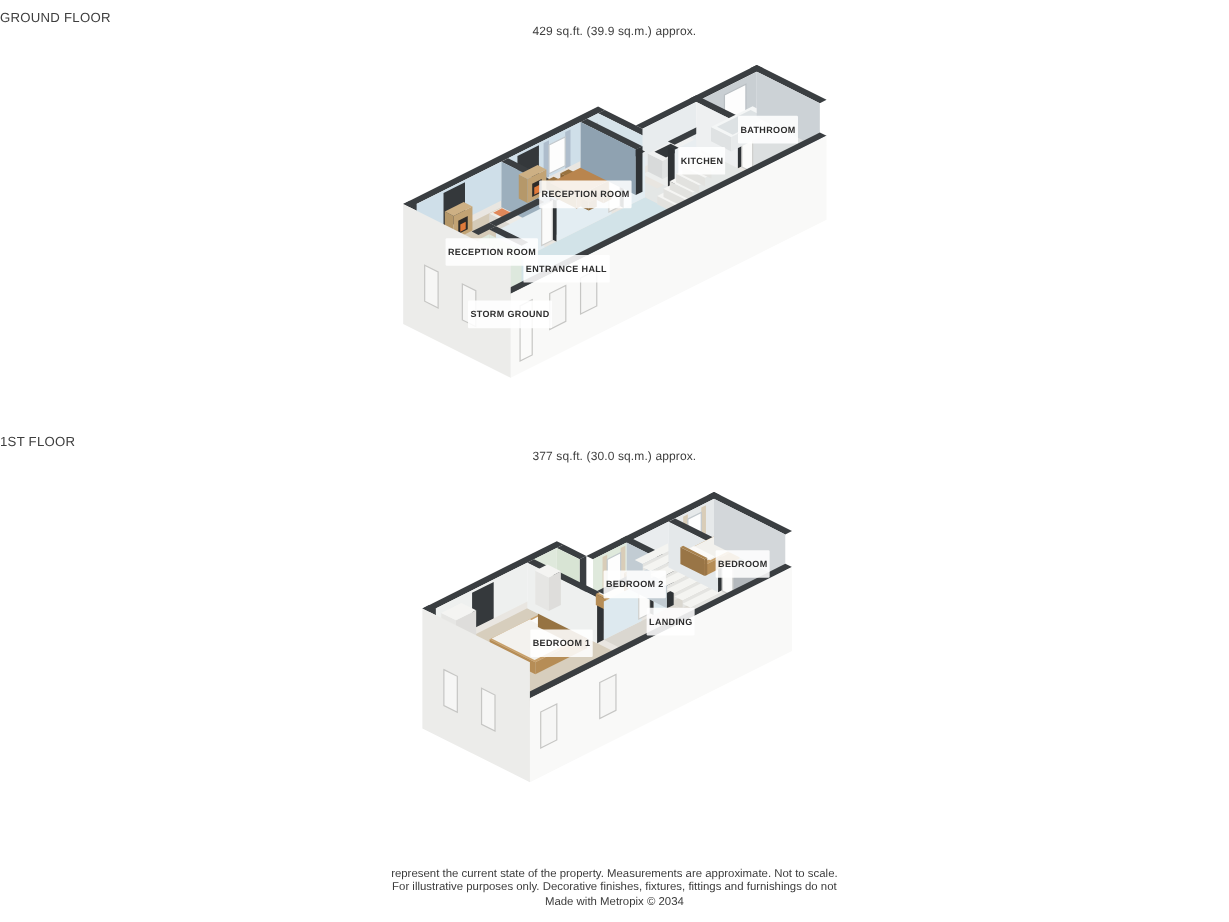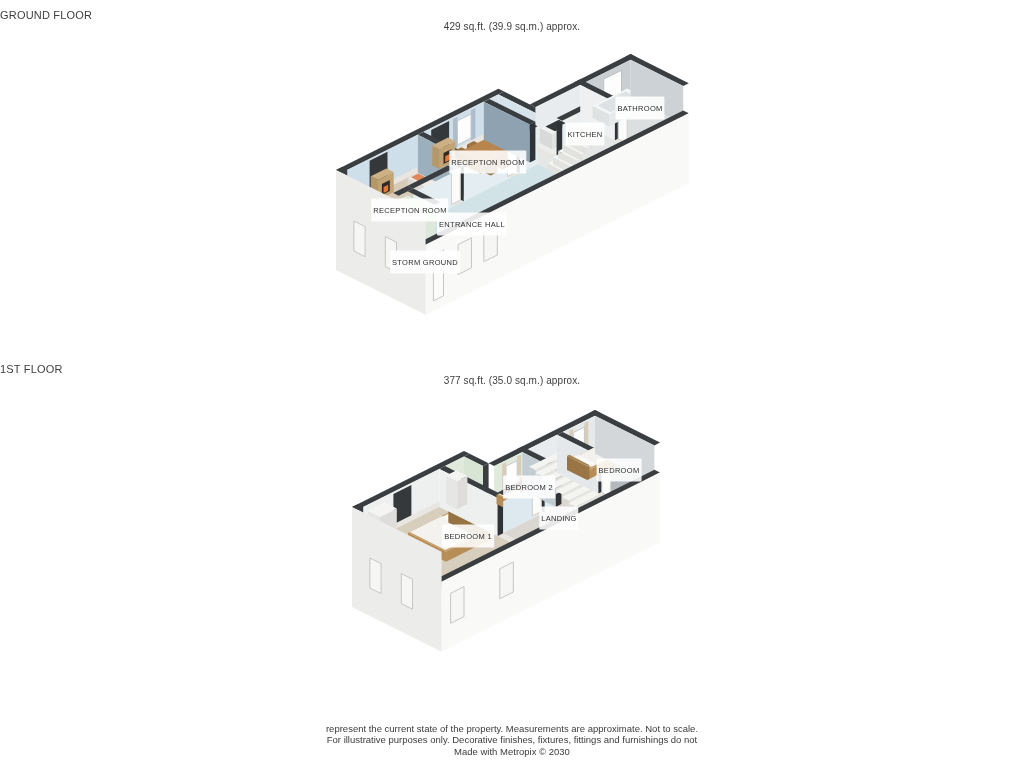--- a/index.html
+++ b/index.html
@@ -1,21 +1,21 @@
 <!DOCTYPE html>
 <html><head>
 <meta charset="utf-8">
 <style>
   html,body{margin:0;padding:0;width:1024px;height:768px;background:#ffffff;overflow:hidden;}
   #stage{position:relative;width:1024px;height:768px;font-family:"Liberation Sans",sans-serif;background:#ffffff;}
   #plan-svg{position:absolute;left:0;top:0;}
   .plan-title{position:absolute;left:0;width:100%;text-align:left;font-size:11px;color:#3e3e3e;letter-spacing:0.2px;}
   .plan-area{position:absolute;left:0;width:100%;text-align:center;font-size:10px;color:#3e3e3e;letter-spacing:0.1px;}
   .room-label{position:absolute;transform:translate(-50%,-50%);background:rgba(255,255,255,0.88);color:#2d2d2d;
-    font-size:7.5px;font-weight:normal;letter-spacing:0.3px;padding:7px 2px;white-space:nowrap;border-radius:1px;}
+    font-size:7.5px;font-weight:bold;letter-spacing:0.3px;padding:7px 2px;white-space:nowrap;border-radius:1px;}
   .footer{position:absolute;top:723px;left:0;width:100%;text-align:center;font-size:9.5px;line-height:11.4px;color:#3b3b3b;}
 </style>
 </head>
 <body>
 
 <div id="stage">
   <svg id="plan-svg" width="1024" height="768" viewBox="0 0 1024 768">
       <g>
         <polygon points="336.0,170.0 498.4,88.8 504.0,91.6 341.6,172.8" fill="#3a3e41"></polygon>
         <polygon points="498.4,94.4 504.0,91.6 553.3,116.2 547.7,119.0" fill="#3a3e41"></polygon>
@@ -238,33 +238,33 @@
         <polygon points="401.3,573.6 412.5,579.2 412.5,609.2 401.3,603.6" fill="#f6f6f5" stroke="#c6c6c4" stroke-width="1"></polygon>
         <polygon points="450.6,593.3 464.0,586.6 464.0,616.6 450.6,623.3" fill="#f6f6f5" stroke="#c6c6c4" stroke-width="1"></polygon>
         <polygon points="499.8,568.7 513.3,562.0 513.3,592.0 499.8,598.7" fill="#f6f6f5" stroke="#c6c6c4" stroke-width="1"></polygon>
       </g>
     </svg>
 
   <div class="plan-title" style="top:9px">GROUND FLOOR</div>
   <div class="plan-area" style="top:21px">429 sq.ft. (39.9 sq.m.) approx.</div>
 
   <div class="plan-title" style="top:363px">1ST FLOOR</div>
-  <div class="plan-area" style="top:375px">377 sq.ft. (35.0 sq.m.) approx.</div>
+  <div class="plan-area" style="top:375px">377 sq.ft. (30.0 sq.m.) approx.</div>
 
   <div id="labels">
       <div class="room-label" style="left: 640px; top: 108px;">BATHROOM</div>
       <div class="room-label" style="left: 585px; top: 134px;">KITCHEN</div>
       <div class="room-label" style="left: 488px; top: 162px;">RECEPTION ROOM</div>
       <div class="room-label" style="left: 410px; top: 210px;">RECEPTION ROOM</div>
       <div class="room-label" style="left: 472px; top: 224px;">ENTRANCE HALL</div>
       <div class="room-label" style="left: 425px; top: 262px;">STORM GROUND</div>
       <div class="room-label" style="left: 505px; top: 487px; margin-left: 24px;">BEDROOM 2</div>
       <div class="room-label" style="left: 619px; top: 470px;">BEDROOM</div>
       <div class="room-label" style="left: 559px; top: 518px;">LANDING</div>
       <div class="room-label" style="left: 444px; top: 536px; margin-left: 24px;">BEDROOM 1</div>
     </div>
 
   <div class="footer">
     <div>represent the current state of the property. Measurements are approximate. Not to scale.</div>
     <div>For illustrative purposes only. Decorative finishes, fixtures, fittings and furnishings do not</div>
-    <div>Made with Metropix © 2030</div>
+    <div>Made with Metropix © 2034</div>
   </div>
 </div>
 
 </body></html>

